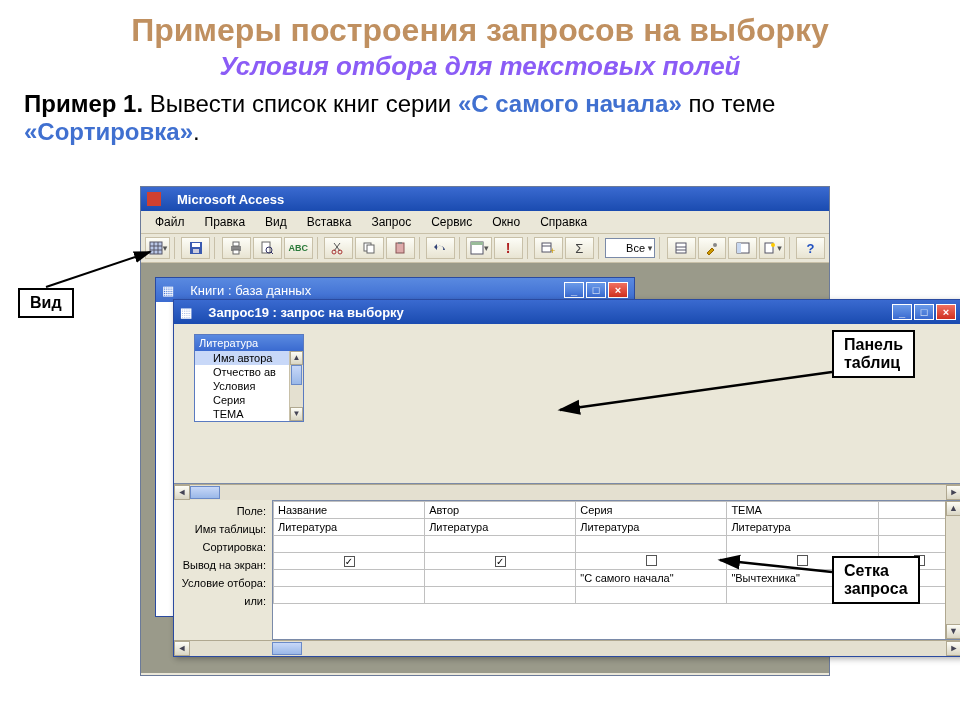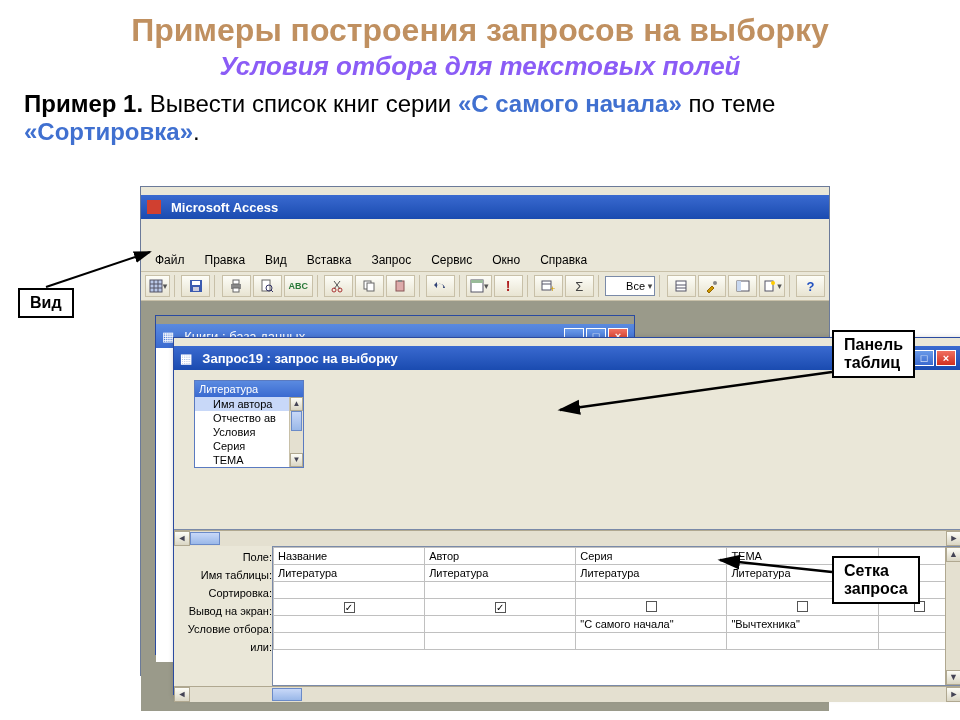--- a/index.html
+++ b/index.html
@@ -67,36 +67,34 @@
   }
   .titlebar {
     display: flex;
     align-items: center;
     height: 24px;
     background: linear-gradient(#3a6ad0, #1a4bb0);
     color: #fff;
     font-size: 13px;
     font-weight: bold;
     padding: 0 6px;
-    gap: 10px;
-    margin-top: 8px;
+    gap: 16px;
   }
   .titlebar .key-icon {
     width: 14px; height: 14px;
     background: #d04030;
     display: inline-block;
   }
   .menubar {
     display: flex;
     gap: 4px;
     font-size: 12px;
     background: #eae7d8;
     padding: 3px 6px;
     border-bottom: 1px solid #c8c0a8;
-    margin-top: 30px;
   }
   .menubar span { padding: 1px 4px; }
 
   .toolbar {
     display: flex;
     align-items: center;
     gap: 2px;
     padding: 3px 4px;
     background: #eae7d8;
     border-bottom: 1px solid #c8c0a8;
@@ -232,21 +230,21 @@
     background: #eae7d8;
     height: calc(100% - 24px - 160px - 16px - 16px);
     display: flex;
   }
   .rowlabels {
     width: 98px;
     font-size: 11px;
     text-align: right;
     padding-top: 2px;
   }
-  .rowlabels div { height: 18px; line-height: 18px; }
+  .rowlabels div { height: 18px; line-height: 18px; padding-right: 6px; }
   .grid {
     flex: 1;
     background: #fff;
     border: 1px solid #7a8aa8;
     font-size: 11px;
     position: relative;
   }
   .grid table { border-collapse: collapse; width: 100%; }
   .grid td {
     border: 1px solid #c0c0c0;

